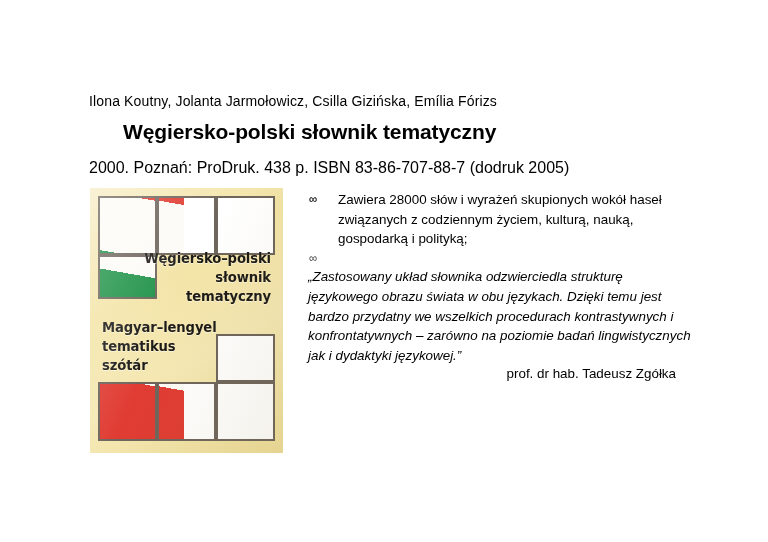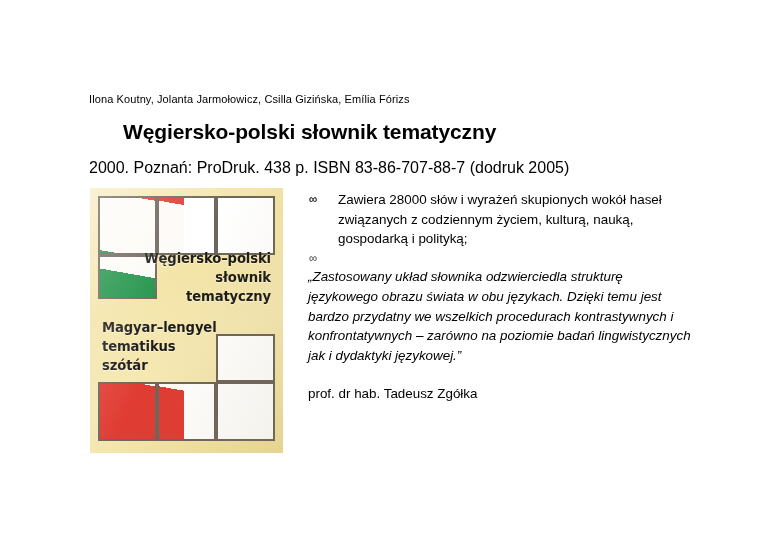--- a/index.html
+++ b/index.html
@@ -14,21 +14,21 @@
     font-family: "Liberation Sans", sans-serif;
     color: #000000;
     overflow: hidden;
   }
 
   
   #authors {
     position: absolute;
     left: 89px;
     top: 93px;
-    font-size: 11px;
+    font-size: 14px;
     line-height: 1.25;
     letter-spacing: 0.01em;
     white-space: nowrap;
   }
   #book-title {
     position: absolute;
     left: 89px;
     top: 119px;
     font-size: 21px;
     font-weight: bold;
@@ -148,23 +148,22 @@
     line-height: 1.62;
     color: #3a3a3a;
   }
   #quote-block {
     margin-top: 18px;
     font-size: 13.4px;
     line-height: 1.47;
     font-style: italic;
   }
   #attribution {
-    margin-top: 20px;
     font-size: 13.4px;
-    text-align: left;
+    text-align: right;
     padding-right: 18px;
   }
 </style>
 </head>
 <body>
 
 <div id="authors">Ilona Koutny, Jolanta Jarmołowicz, Csilla Gizińska, Emília Fórizs</div>
 <div id="book-title">Węgiersko-polski słownik tematyczny</div>
 <div id="publication-info">2000. Poznań: ProDruk. 438 p. ISBN 83-86-707-88-7 (dodruk 2005)</div>
 

